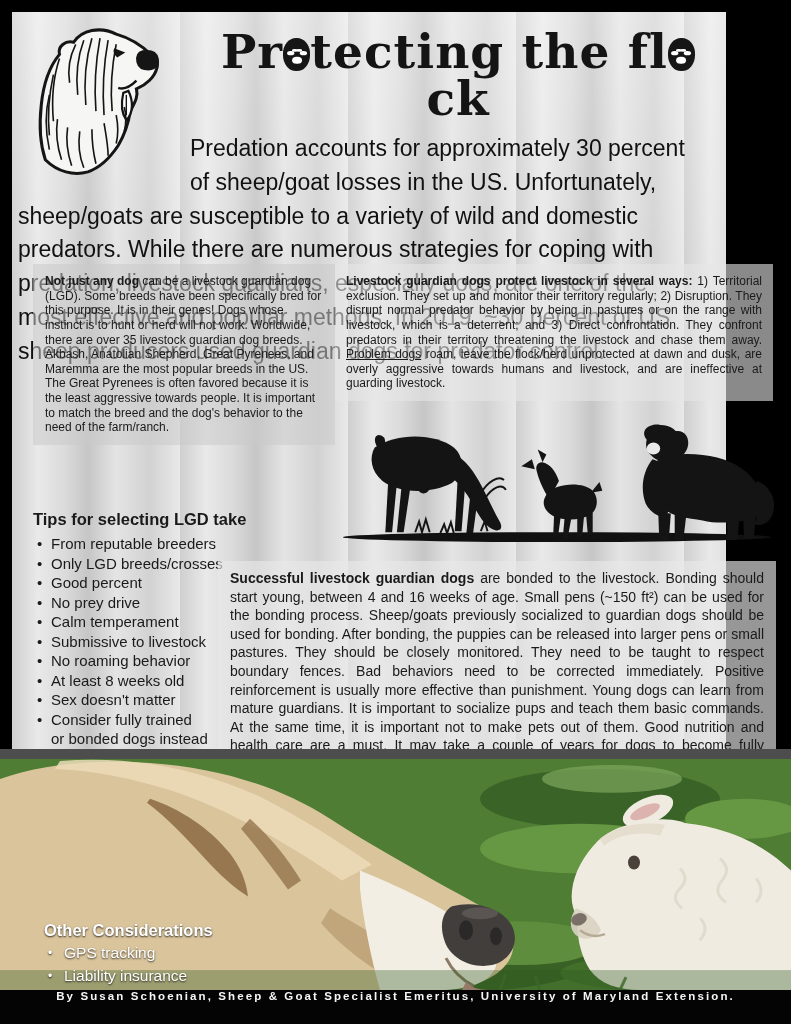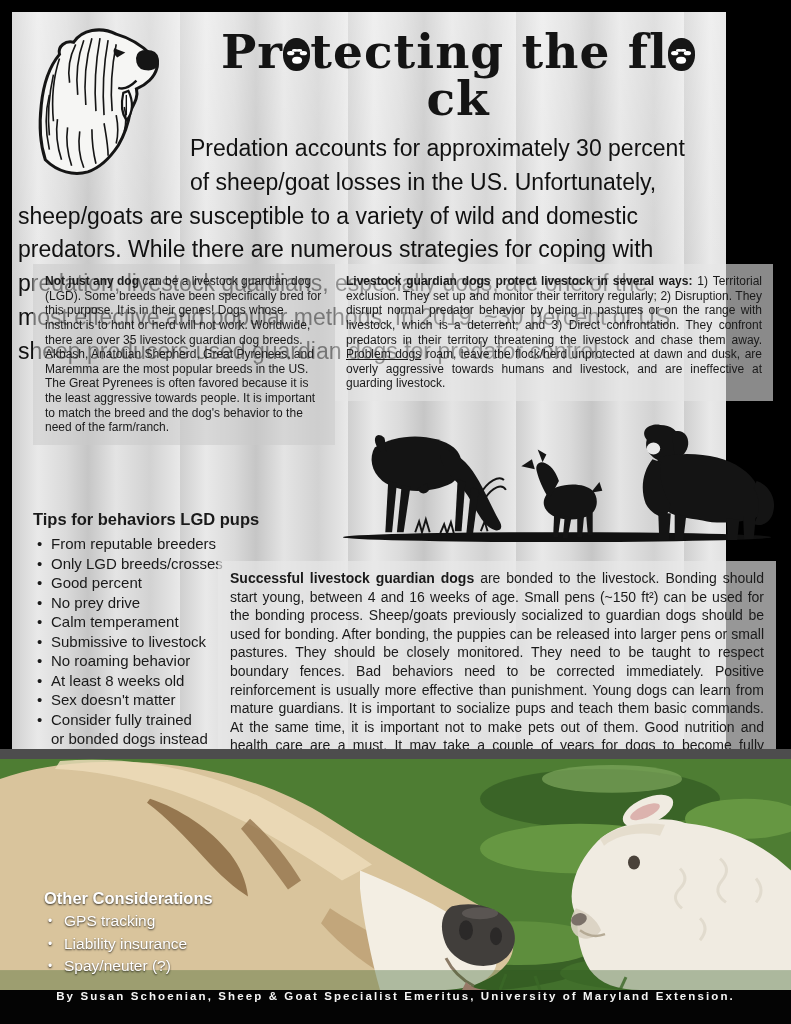--- a/index.html
+++ b/index.html
@@ -38,21 +38,21 @@
   .tip-bullet{width:14px;flex:0 0 14px;margin-left:4px;}
   .tip-cont .tip-bullet{visibility:hidden;}
   .panel-bonding{left:206px;top:549px;width:558px;padding:8px 12px;font-size:14px;
                  line-height:1.33;background:rgba(232,232,232,.65);text-align:justify;}
   
   .divider{position:absolute;left:0;top:749px;width:791px;height:10px;background:#4d4d4d;}
   .photo{position:absolute;left:0;top:759px;width:791px;height:231px;}
   .photo svg{display:block;width:100%;height:100%;}
   .photo-overlay{position:absolute;left:44px;top:130px;color:#fff;
                  text-shadow:0 1px 2px rgba(0,0,0,.8);}
-  .photo-overlay .ov-heading{font-weight:bold;font-size:16.5px;margin-bottom:4px;}
+  .photo-overlay .ov-heading{font-weight:bold;font-size:16.5px;margin-bottom:4px;margin-top:32px;}
   .ov-row{display:flex;font-size:15.5px;line-height:1.2;margin-bottom:4px;}
   .ov-bullet{width:16px;flex:0 0 16px;margin-left:4px;font-size:12px;padding-top:2px;}
   
   .footer{position:absolute;left:0;top:990px;width:791px;height:34px;background:#040404;
           display:flex;flex-direction:column;align-items:center;gap:1px;}
   .footer div{color:#f5f5f5;font-size:11.5px;font-weight:bold;letter-spacing:2.1px;white-space:nowrap;}
 </style>
 </head>
 <body>
 
@@ -138,21 +138,21 @@
       <g stroke="#141414" stroke-width="2" fill="none">
         <path d="M150,82 C158,70 168,66 172,73"></path>
         <path d="M145,78 C153,64 165,58 170,63"></path>
         <path d="M78,116 l4,-11 3,11 4,-13 4,13"></path>
         <path d="M104,117 l4,-9 3,9 4,-11 3,11"></path>
         <path d="M146,115 l4,-10 3,10"></path>
       </g>
     </svg>
 
     <div class="tips">
-      <div class="tips-heading">Tips for behaviors LGD pups</div>
+      <div class="tips-heading">Tips for selecting LGD take</div>
       <div class="tip-row">
           <span class="tip-bullet">•</span>
           <span>From reputable breeders</span>
         </div>
       <div class="tip-row">
           <span class="tip-bullet">•</span>
           <span>Only LGD breeds/crosses</span>
         </div>
       <div class="tip-row">
           <span class="tip-bullet">•</span>

